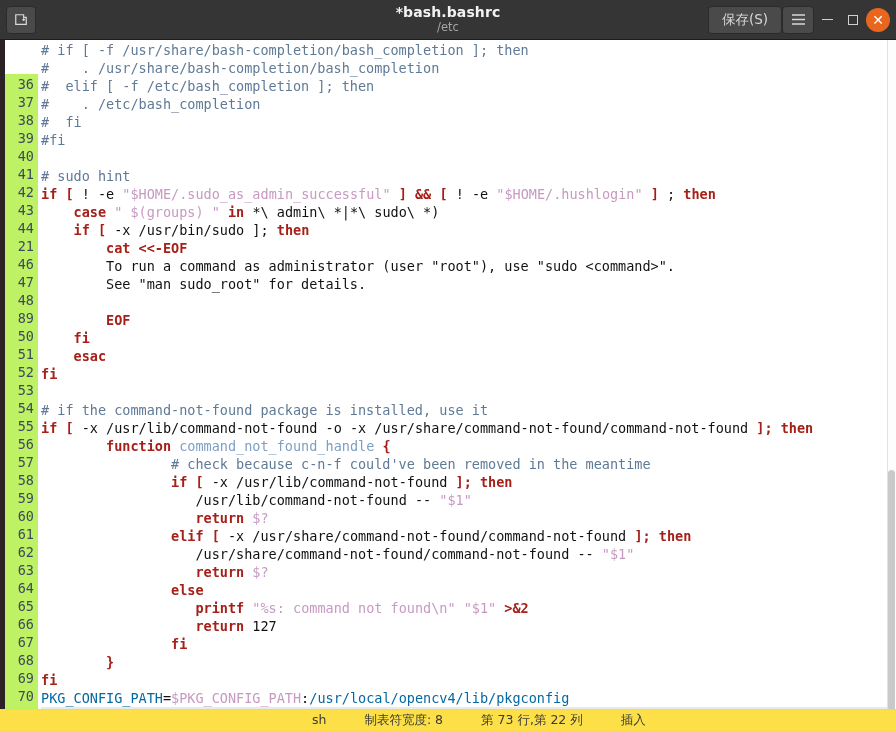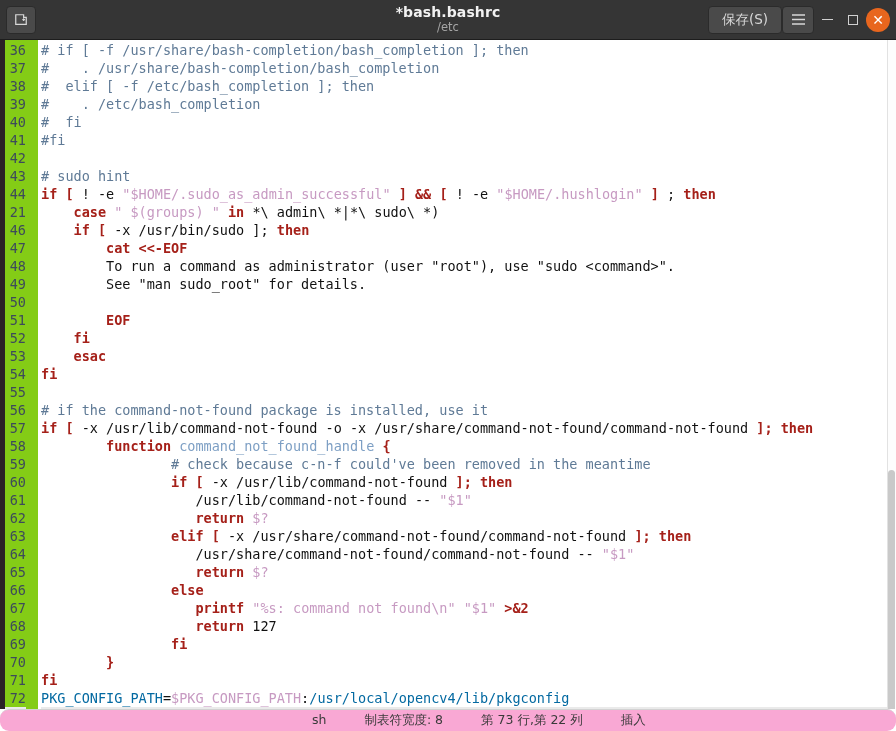--- a/index.html
+++ b/index.html
@@ -95,29 +95,30 @@
     overflow: hidden;
   }
   .gutter-edge {
     width: 5px;
     background: #2b2226;
     flex: none;
   }
   .gutter {
     width: 33px;
     flex: none;
-    background: #84cc16;
+    background: #bef264;
     color: #3d4a5c;
     font-family: "DejaVu Sans Mono", "Liberation Mono", monospace;
     font-size: 13.5px;
     line-height: 18px;
     text-align: right;
-    padding-right: 12px;
+    padding-right: 4px;
     padding-top: 1px;
     user-select: none;
+    margin-top: 34px;
   }
   .gutter .gl { height: 18px; }
   .gutter .gl.cur { font-weight: bold; background: #eaeaea; color: #222; }
 
   .code {
     flex: 1;
     position: relative;
     font-family: "DejaVu Sans Mono", "Liberation Mono", monospace;
     font-size: 13.5px;
     line-height: 18px;
@@ -163,29 +164,28 @@
     color: #c9c9c9;
     letter-spacing: 1px;
     pointer-events: none;
     user-select: none;
     white-space: nowrap;
   }
 
   
   .statusbar {
     height: 22px; min-height: 22px;
-    background: #f9a8d4;
+    background: #fde047;
     border-top: 1px solid #d2d2d2;
     display: flex;
     align-items: center;
     font-size: 12.5px;
     color: #3a3a3a;
     overflow: hidden;
     position: relative;
-    border-radius: 9px;
   }
   .sb-items {
     display: flex;
     gap: 38px;
     margin-left: 312px;
     white-space: nowrap;
   }
 </style>
 </head>
 <body>
@@ -238,21 +238,21 @@
         <div class="gl">39</div>
         <div class="gl">40</div>
         <div class="gl">41</div>
         <div class="gl">42</div>
         <div class="gl">43</div>
         <div class="gl">44</div>
         <div class="gl">21</div>
         <div class="gl">46</div>
         <div class="gl">47</div>
         <div class="gl">48</div>
-        <div class="gl">49</div>
+        <div class="gl">89</div>
         <div class="gl">50</div>
         <div class="gl">51</div>
         <div class="gl">52</div>
         <div class="gl">53</div>
         <div class="gl">54</div>
         <div class="gl">55</div>
         <div class="gl">56</div>
         <div class="gl">57</div>
         <div class="gl">58</div>
         <div class="gl">59</div>

